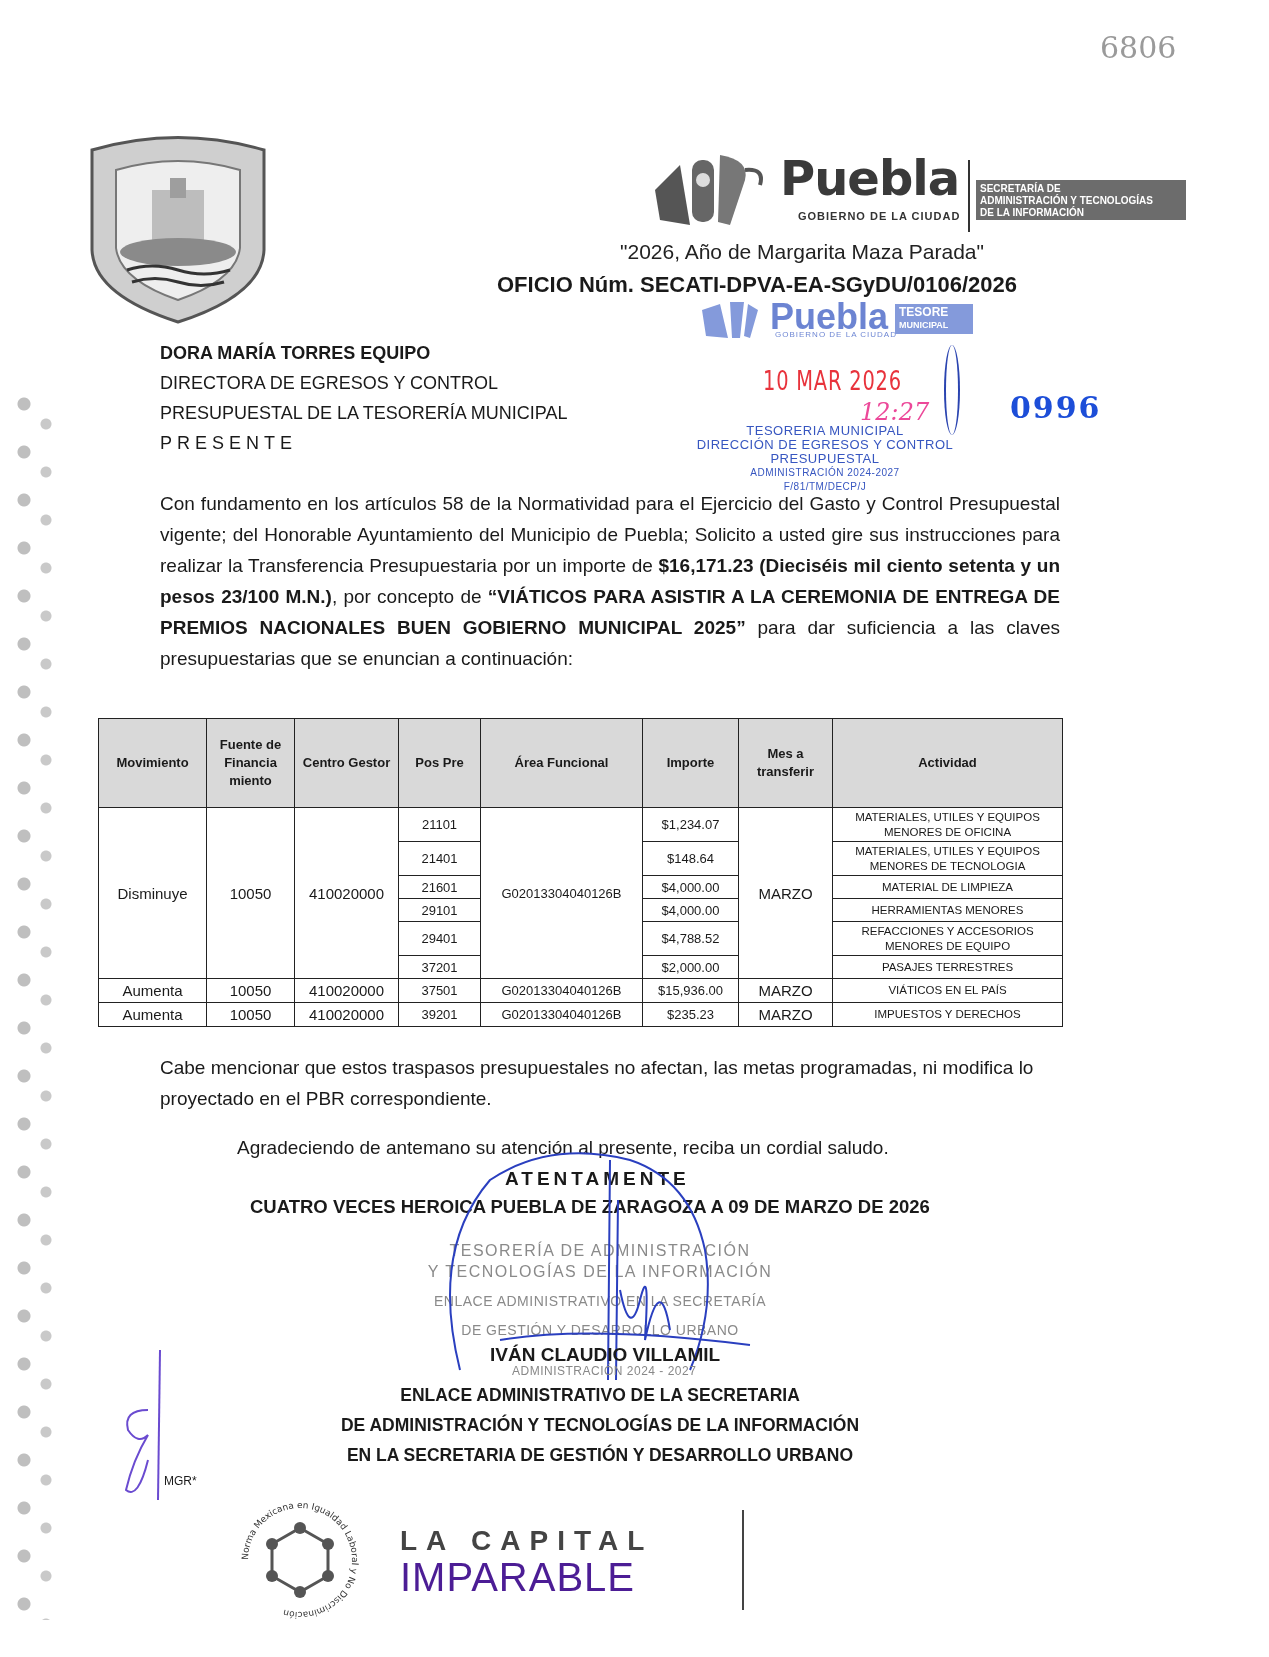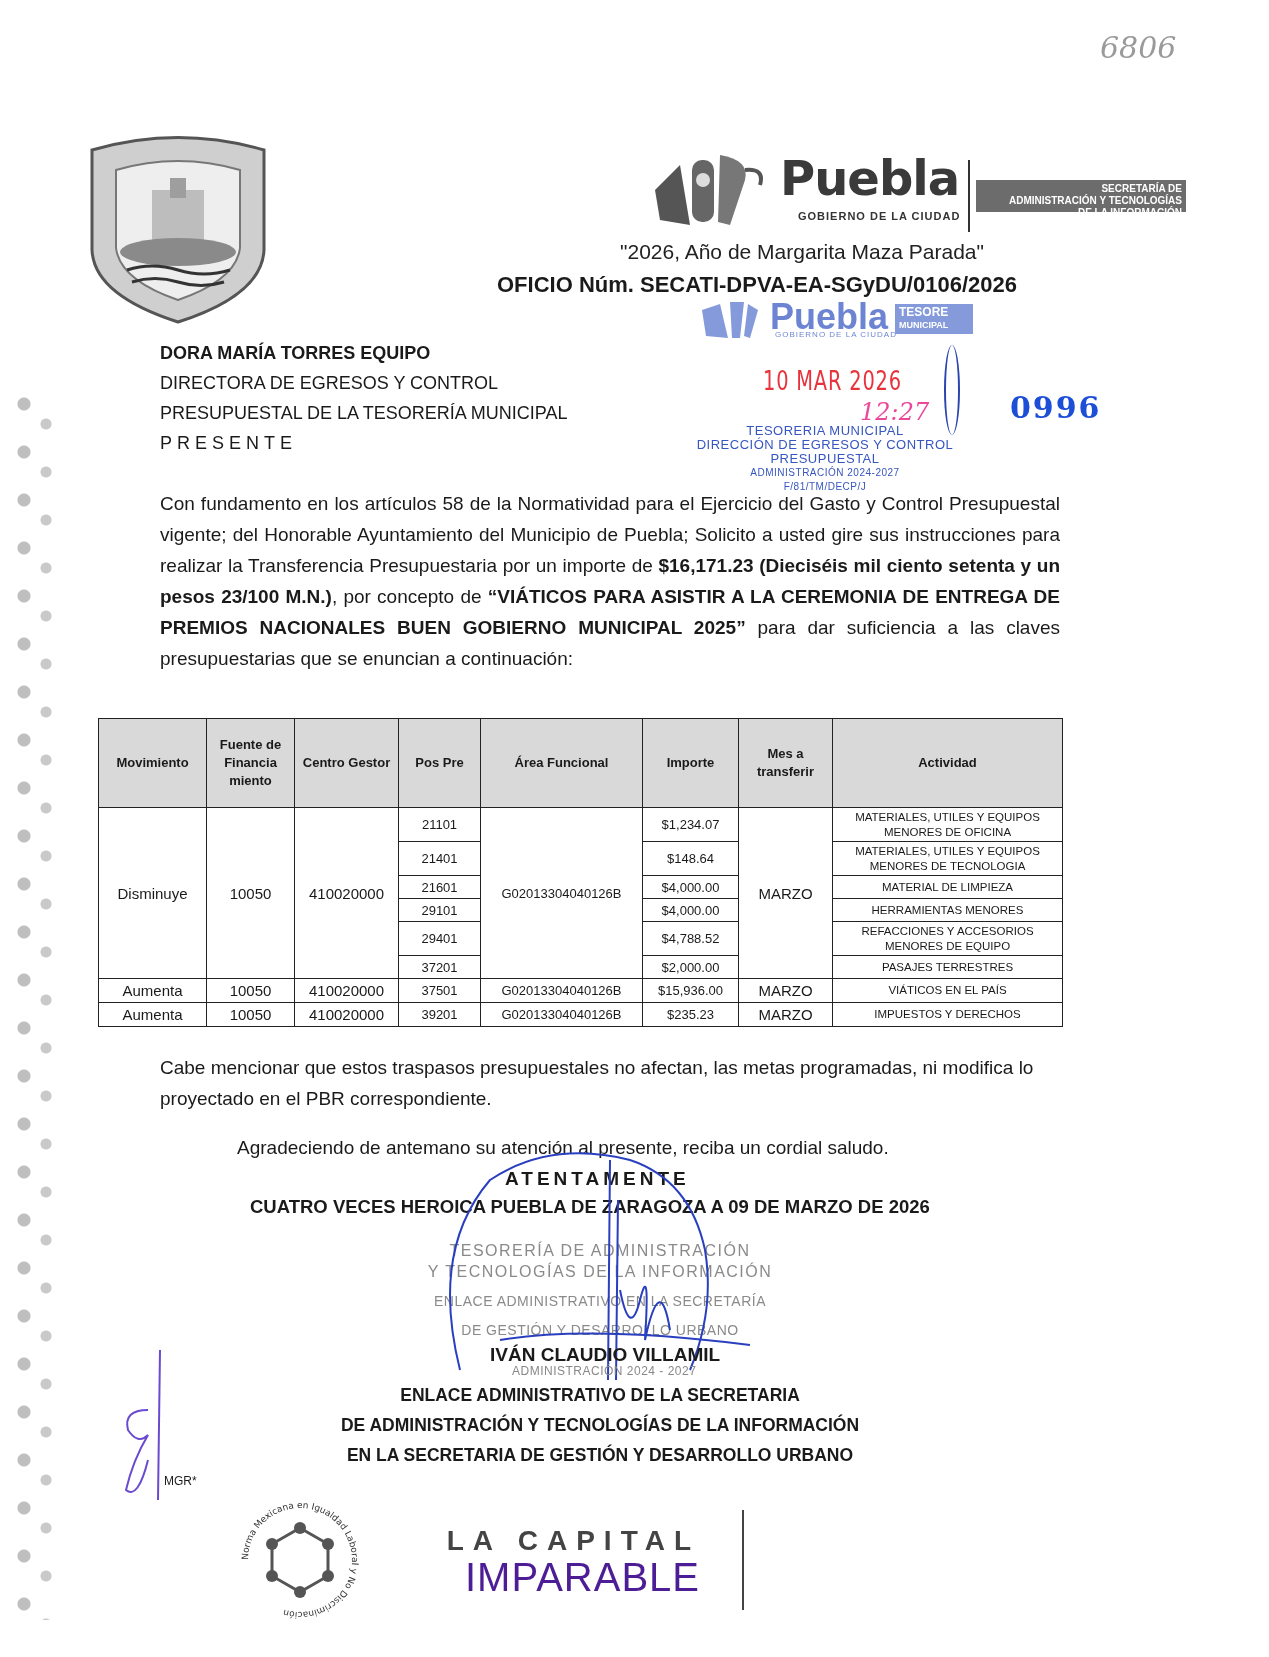--- a/index.html
+++ b/index.html
@@ -12,34 +12,34 @@
   
   .border-strip {
     left: 10px; top: 390px; width: 50px; height: 1230px;
     background-image:
       radial-gradient(circle at 14px 14px, #b9b9b9 6px, transparent 7px),
       radial-gradient(circle at 36px 34px, #c4c4c4 5px, transparent 6px);
     background-size: 50px 48px;
     opacity: 0.9;
   }
 
-  .handwritten-number { left: 1100px; top: 30px; font-family: "DejaVu Serif", serif; font-style: italic; font-size: 30px; color: #9a9a9a; }
+  .handwritten-number { left: 1100px; top: 30px; font-family: "DejaVu Serif", serif; font-size: 30px; color: #9a9a9a; }
 
   
   .shield {
     left: 82px; top: 130px; width: 192px; height: 195px;
   }
 
   
   .header-logo { left: 650px; top: 150px; width: 540px; height: 80px; }
   .logo-figures { left: 0; top: 0; width: 120px; height: 80px; }
   .logo-word { left: 130px; top: 0; font-family: "DejaVu Sans", sans-serif; font-weight: bold; font-size: 48px; color: #3a3a3a; letter-spacing: -1px; }
   .logo-sub { left: 148px; top: 60px; font-size: 11px; font-weight: bold; letter-spacing: 1px; color: #333; }
   .logo-divider { left: 318px; top: 10px; width: 2px; height: 72px; background: #333; }
-  .logo-secretaria { left: 326px; top: 30px; width: 210px; height: 32px; background: #6c6c6c; color: #fff; font-size: 10px; font-weight: bold; line-height: 12px; padding: 3px 4px; box-sizing: border-box; text-align: right; }
+  .logo-secretaria { left: 326px; top: 30px; width: 210px; height: 40px; background: #6c6c6c; color: #fff; font-size: 10px; font-weight: bold; line-height: 12px; padding: 3px 4px; box-sizing: border-box; }
 
   .motto { left: 620px; top: 240px; font-size: 21px; color: #222; }
   .oficio { left: 497px; top: 272px; font-size: 22px; font-weight: bold; color: #1a1a1a; }
 
   
   .stamp-logo { left: 700px; top: 300px; width: 300px; height: 42px; opacity: 0.75; }
   .stamp-logo .sw { left: 0; top: 0; width: 60px; height: 40px; }
   .stamp-logo .word { left: 70px; top: -4px; font-size: 36px; font-weight: bold; color: #3b5cc4; }
   .stamp-logo .sub { left: 75px; top: 30px; font-size: 8px; color: #3b5cc4; letter-spacing: 1px; }
   .stamp-logo .box { left: 195px; top: 4px; width: 78px; height: 30px; background: #5b79cf; color: #fff; font-size: 12px; font-weight: bold; padding: 2px 4px; box-sizing: border-box; line-height: 13px; }
@@ -78,21 +78,21 @@
   .sig-scribble { left: 430px; top: 1140px; width: 330px; height: 240px; }
 
   .signer-name { left: 490px; top: 1344px; font-size: 19px; font-weight: bold; }
   .admin-period { left: 512px; top: 1364px; font-size: 12px; color: #888; letter-spacing: 0.5px; }
   .signer-title { left: 300px; top: 1380px; width: 600px; text-align: center; font-size: 17.5px; font-weight: bold; line-height: 30px; }
 
   .initials-sig { left: 118px; top: 1350px; width: 60px; height: 160px; }
   .initials { left: 164px; top: 1474px; font-size: 12px; }
 
   .badge-norma { left: 240px; top: 1500px; width: 120px; height: 120px; }
-  .capital { left: 400px; top: 1525px; width: 300px; text-align: right; }
+  .capital { left: 400px; top: 1525px; width: 300px; text-align: left; }
   .capital .t1 { font-size: 28px; font-weight: bold; letter-spacing: 9px; color: #444; }
   .capital .t2 { font-size: 40px; font-weight: normal; letter-spacing: 1px; color: #4c1d95; line-height: 40px; }
   .footer-divider { left: 742px; top: 1510px; width: 2px; height: 100px; background: #444; }
 </style>
 </head>
 <body>
 
 <div class="abs border-strip"></div>
 
 <div class="abs handwritten-number">6806</div>

